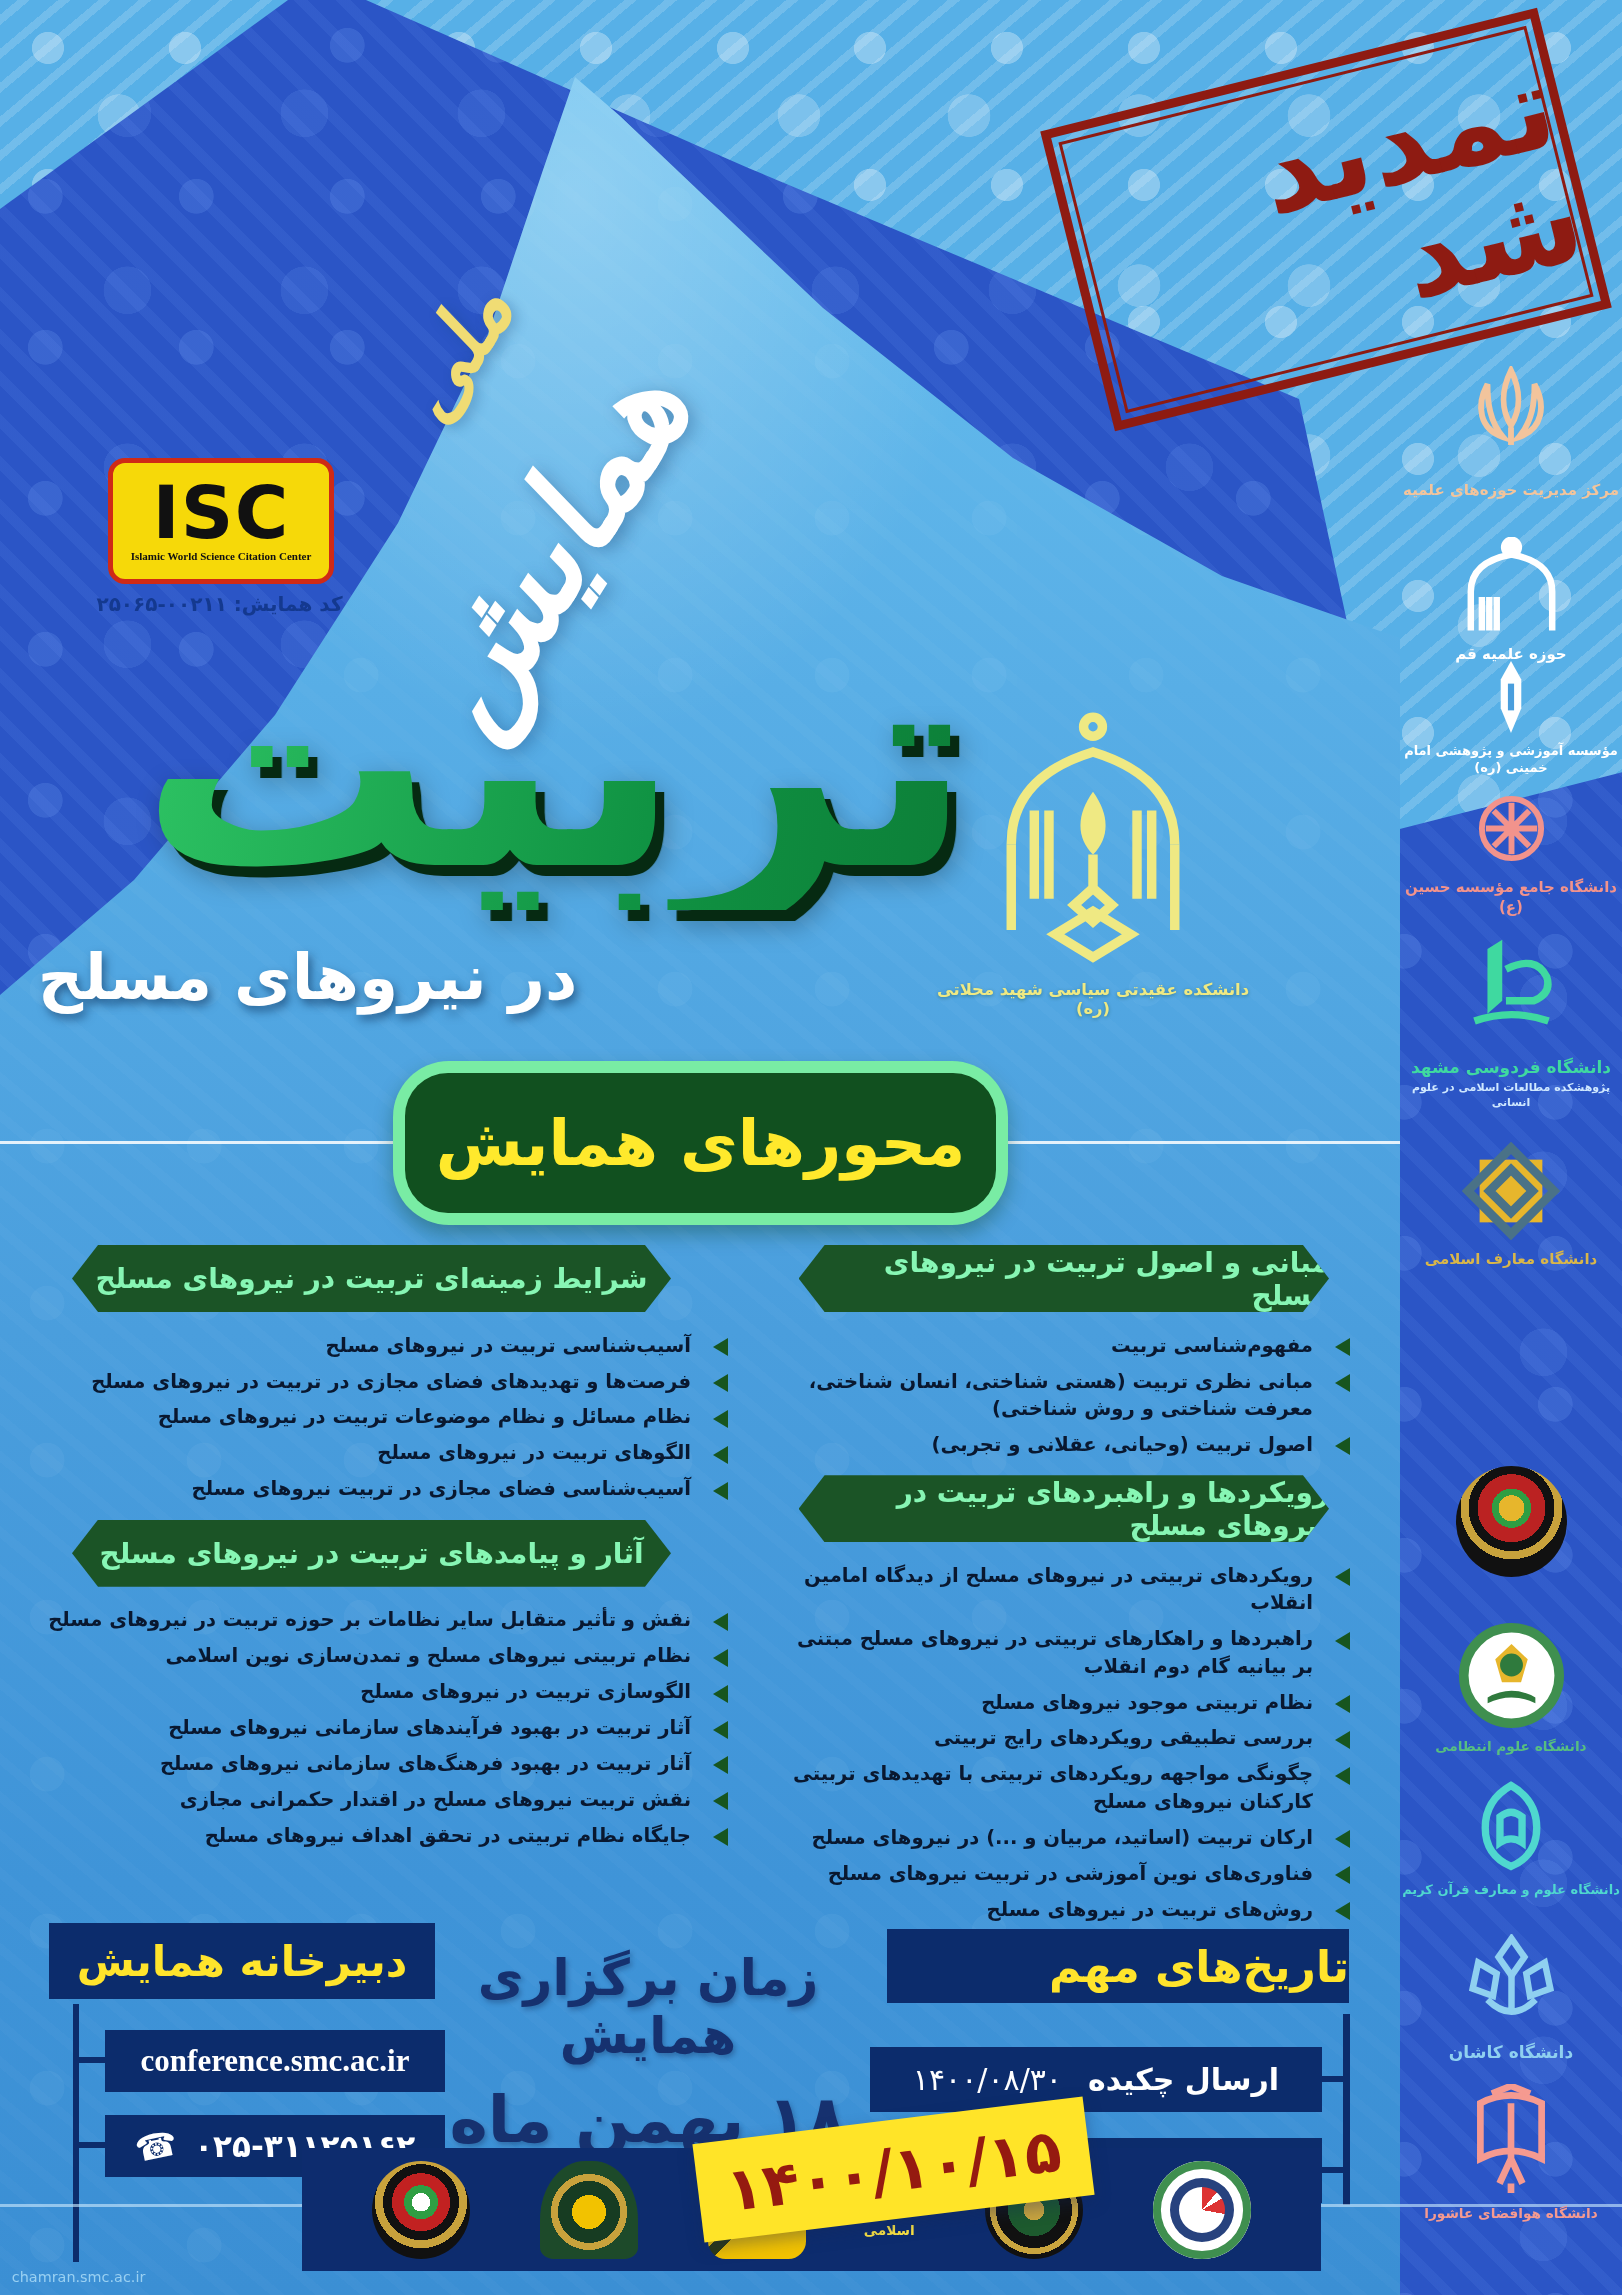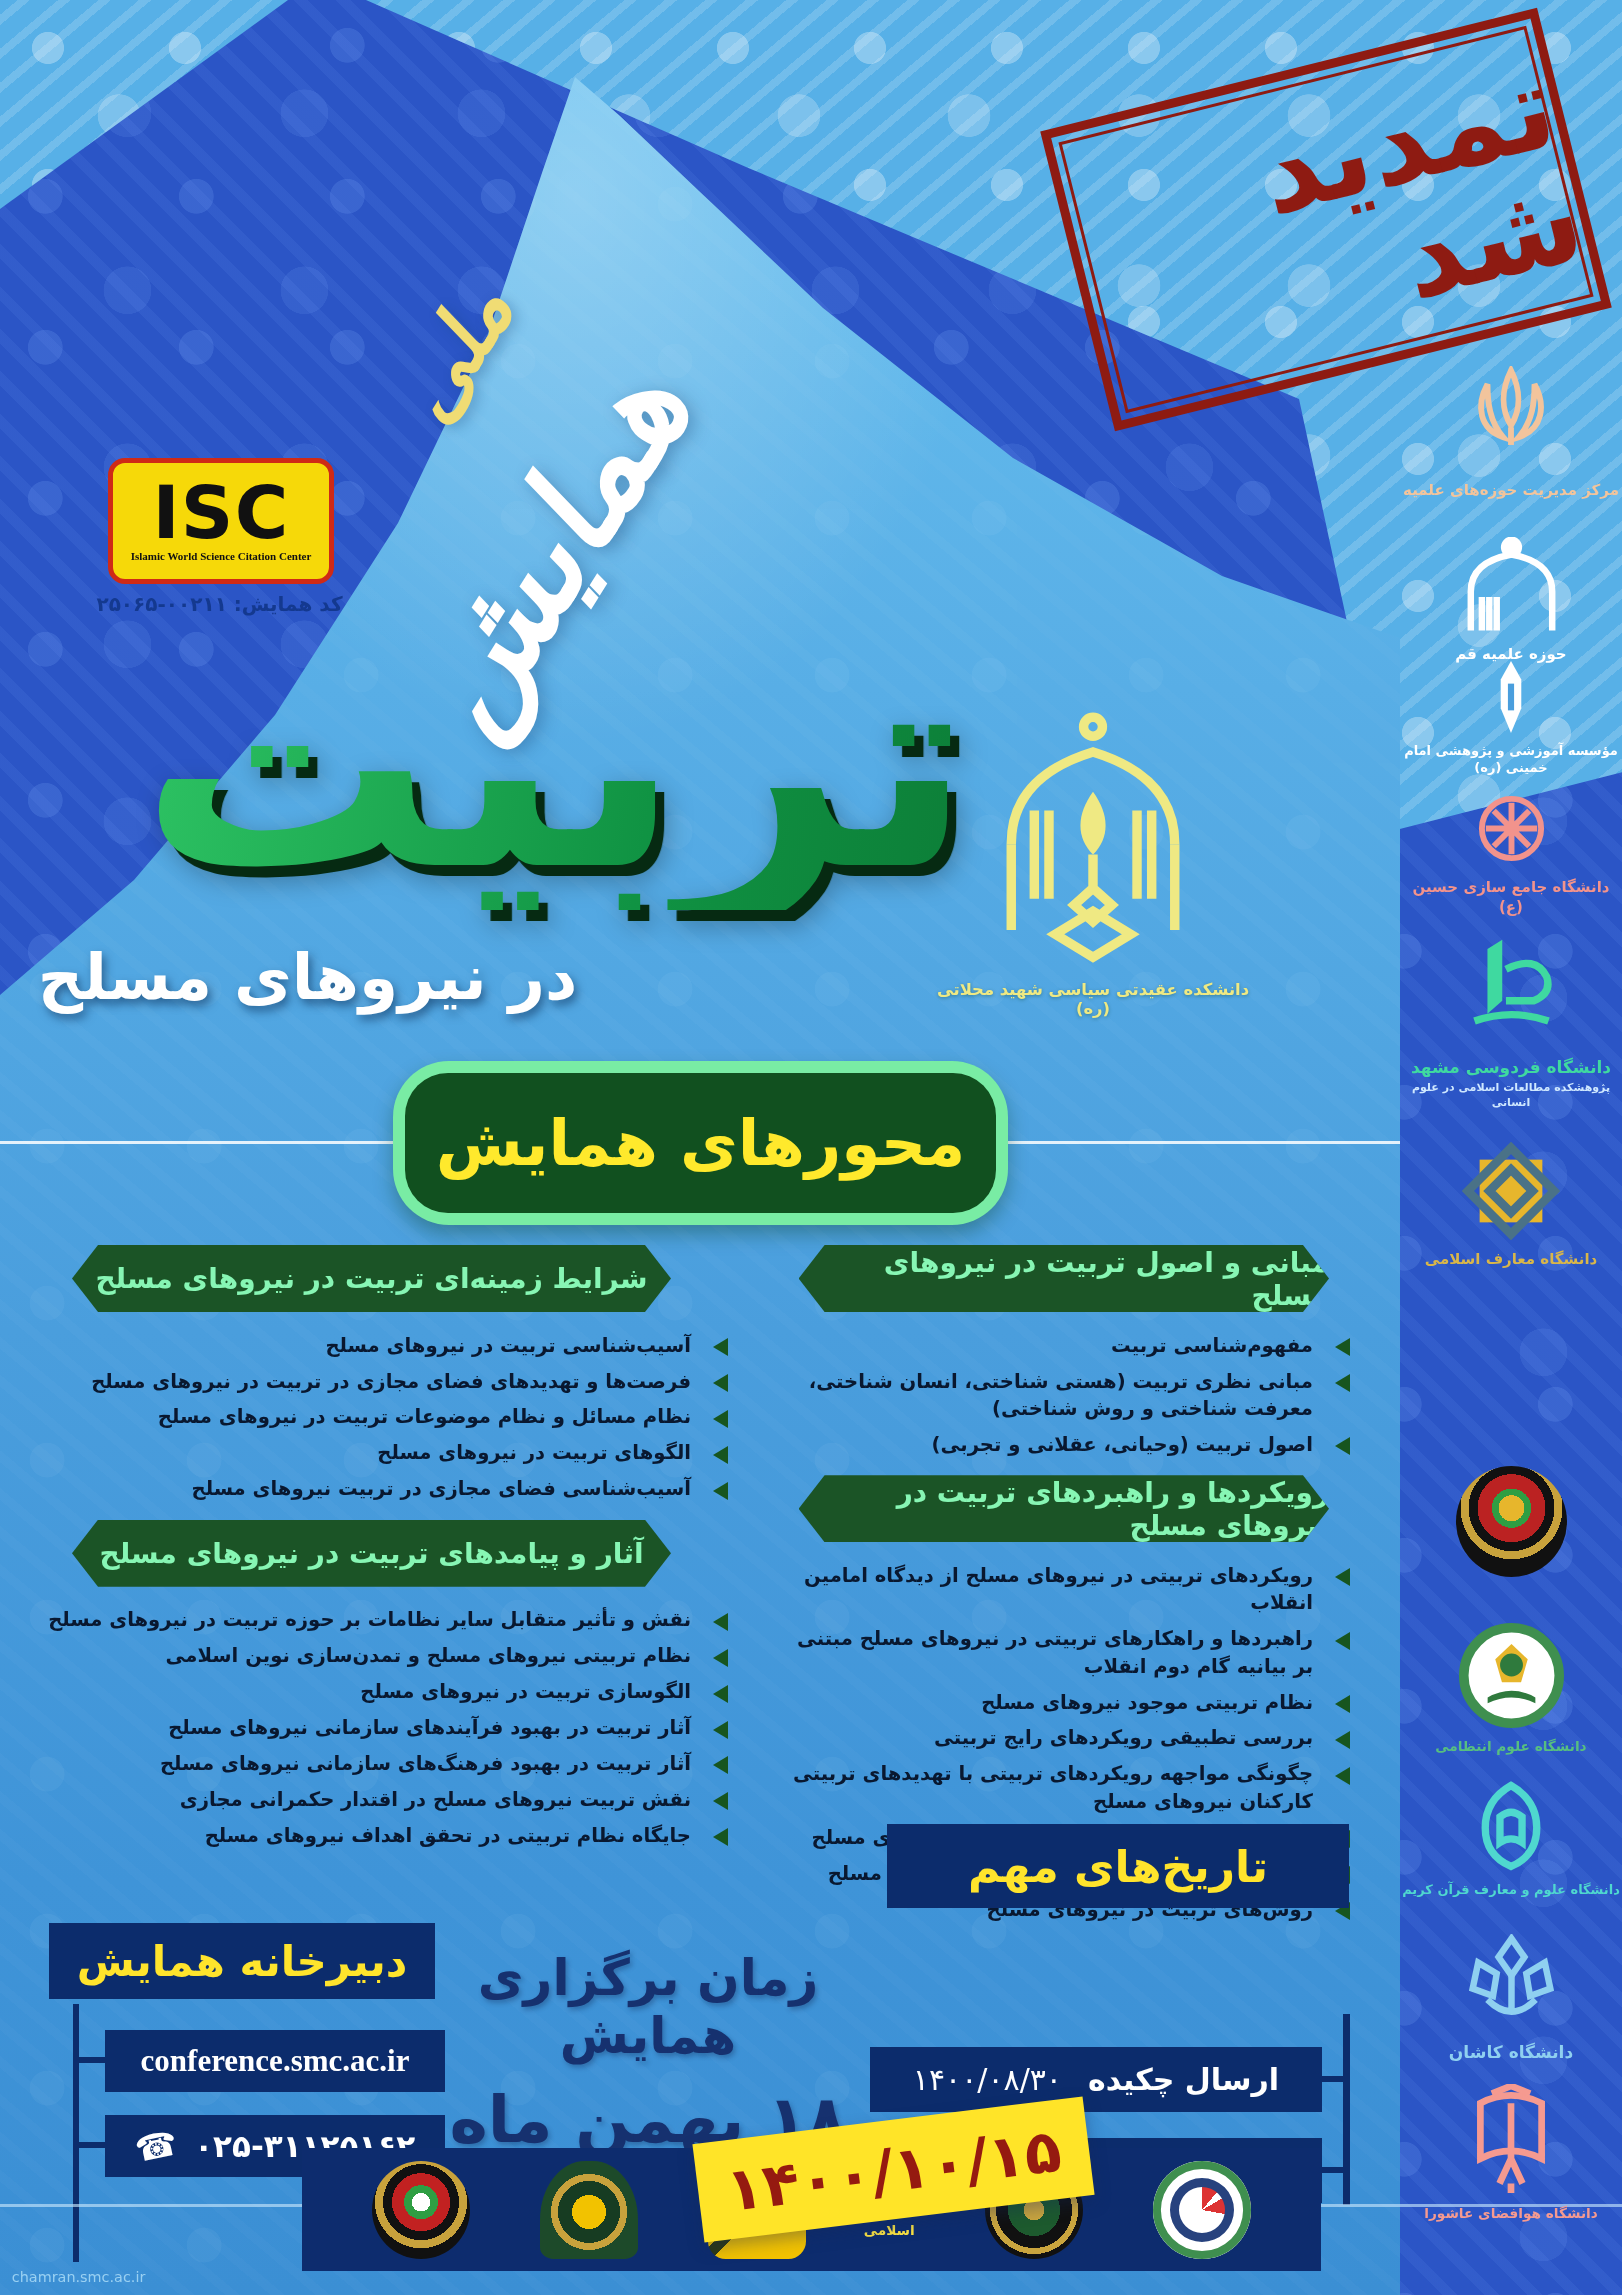--- a/index.html
+++ b/index.html
@@ -116,22 +116,22 @@
   ul.items li{
     position:relative;padding-right:42px;margin-bottom:8.5px;
     color:#091830;font-size:19.6px;font-weight:700;line-height:1.4;text-align:right;
   }
   ul.items li::before{
     content:"";position:absolute;right:5.2px;top:6.5px;
     border-top:9.2px solid transparent;border-bottom:9.2px solid transparent;border-right:15px solid #17551f;
   }
   
   .navy{background:#0c2c6c;}
-  .dates-title{position:absolute;left:887px;top:1824px;width:462px;height:84px;z-index:7;
-    display:flex;align-items:center;justify-content:center;}
+  .dates-title{position:absolute;left:887px;top:1929px;width:462px;height:74px;z-index:7;
+    display:flex;align-items:center;justify-content:flex-end;}
   .dates-title span{color:#ffe42c;font-size:44px;font-weight:900;direction:rtl;}
   .d-box1{position:absolute;left:870px;top:2047px;width:452px;height:65px;z-index:7;
     display:flex;align-items:center;justify-content:center;gap:26px;direction:rtl;}
   .d-box1 .lbl,.d-box2 .lbl{color:#fff;font-size:30px;font-weight:800;}
   .d-box1 .val{color:#fff;font-size:30px;font-weight:400;}
   .d-box2{position:absolute;left:962px;top:2138px;width:360px;height:65px;z-index:7;
     display:flex;align-items:center;justify-content:flex-start;padding-right:33px;box-sizing:border-box;direction:rtl;}
   .d-yellow{
     position:absolute;left:697px;top:2120px;width:393px;height:99px;z-index:8;
     background:#ffe428;transform:rotate(-7deg);display:flex;align-items:center;justify-content:center;
@@ -353,21 +353,21 @@
       <rect x="17" y="22" width="6" height="26" fill="#4a9edd"></rect>
     </svg>
     <div class="side-caption" style="color:#ffffff;font-size:13px;">مؤسسه آموزشی و پژوهشی امام خمینی (ره)</div>
   </div>
 
   <div class="side-logo" style="top:789px;">
     <svg class="side-glyph" width="79" height="79" viewBox="0 0 80 80" fill="none" stroke="#f2938c" stroke-width="6">
       <circle cx="40" cy="40" r="30"></circle>
       <path d="M40 14 V66 M14 40 H66 M22 22 L58 58 M58 22 L22 58"></path>
     </svg>
-    <div class="side-caption" style="color:#f2938c;">دانشگاه جامع سازی حسین (ع)</div>
+    <div class="side-caption" style="color:#f2938c;">دانشگاه جامع مؤسسه حسین (ع)</div>
   </div>
 
   <div class="side-logo" style="top:936px;">
     <svg class="side-glyph" width="111" height="111" viewBox="0 0 120 120" fill="none" stroke="#3fd9a0" stroke-width="8">
       <path d="M34 14 L50 4 V70 L34 84 Z" fill="#3fd9a0" stroke="none"></path>
       <path d="M54 36 Q86 20 98 44 Q104 62 84 70 H54"></path>
       <path d="M20 92 Q60 78 100 92"></path>
     </svg>
     <div class="side-caption" style="color:#3fd9a0;font-size:17px;">دانشگاه فردوسی مشهد</div>
     <div class="side-caption" style="color:#cfe8ff;font-size:11px;margin-top:2.6px;">پژوهشکده مطالعات اسلامی در علوم انسانی</div>

